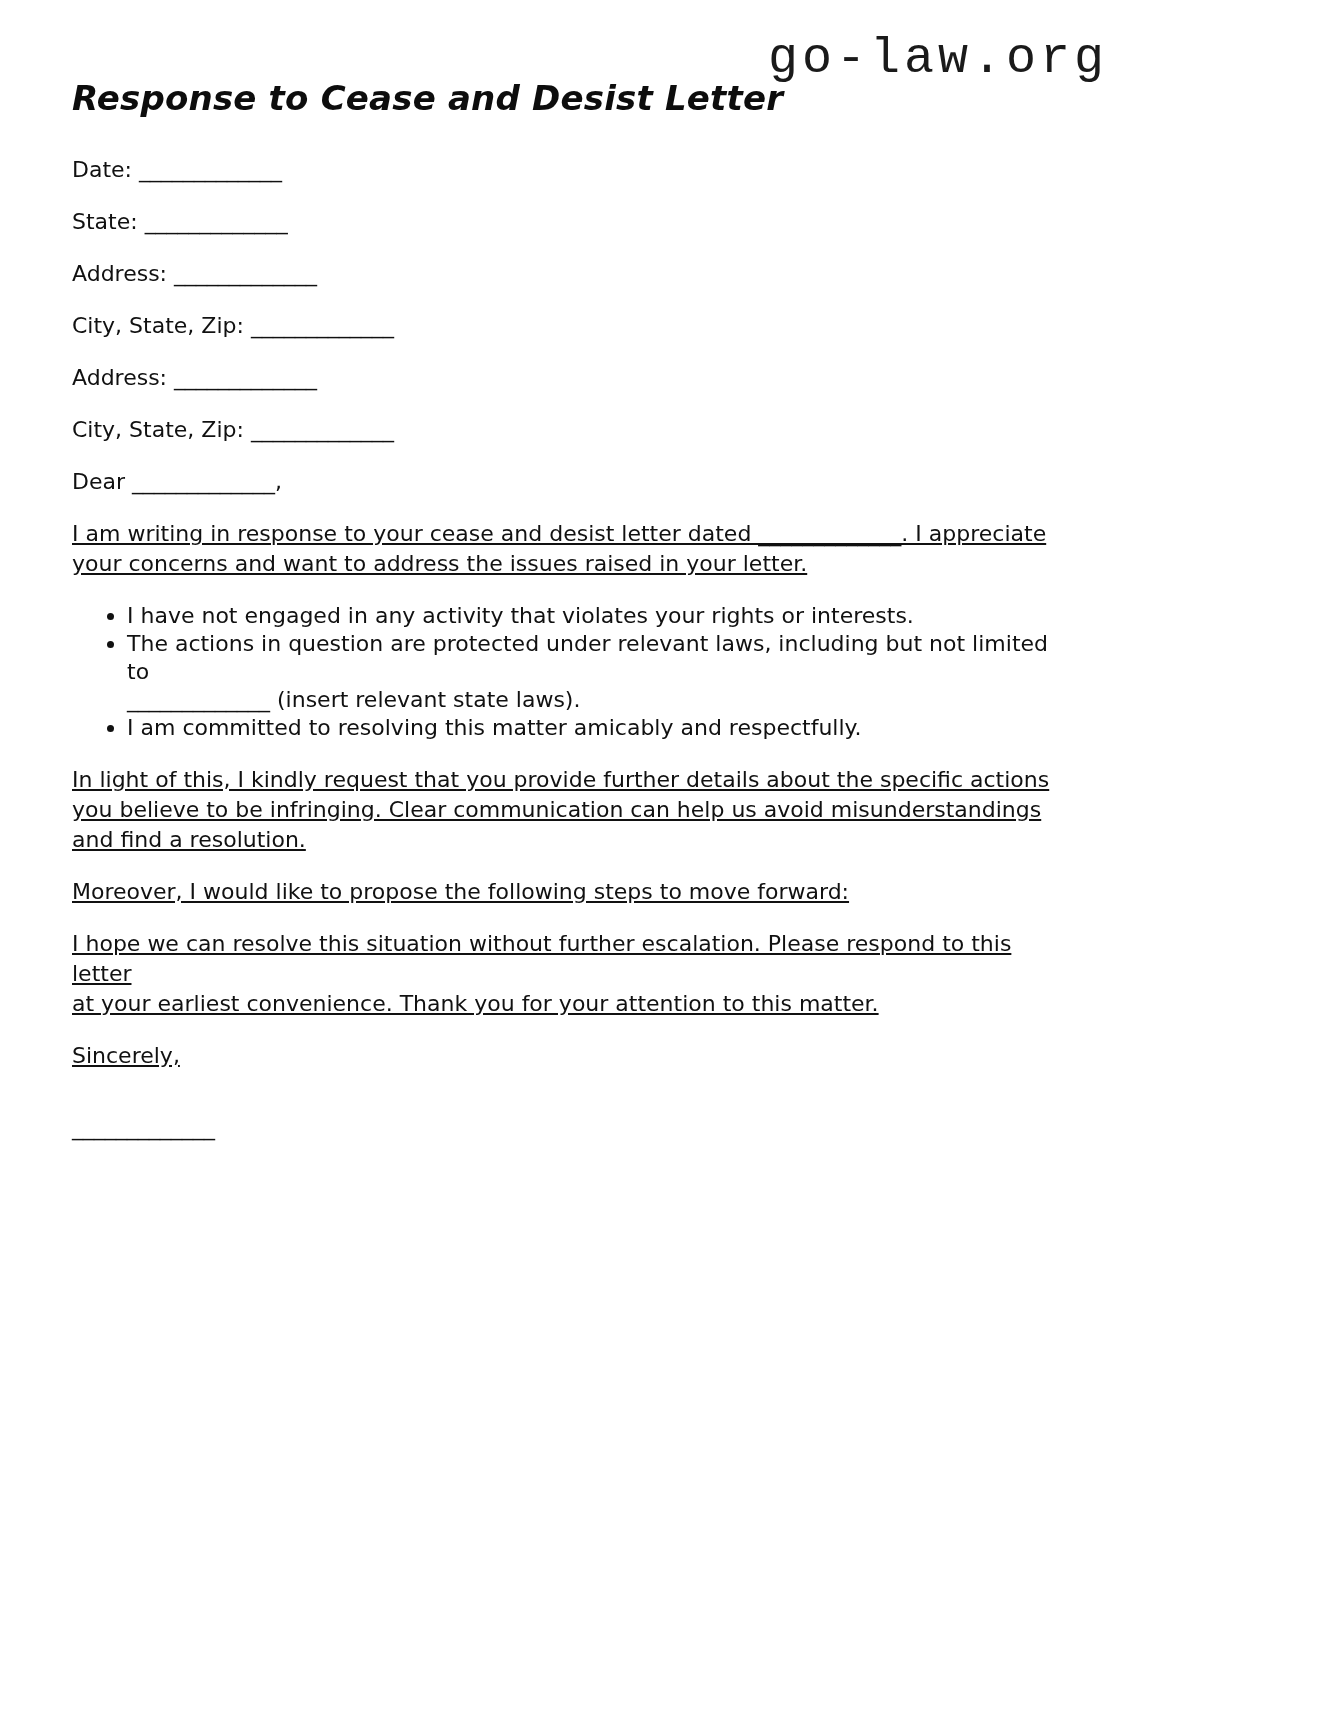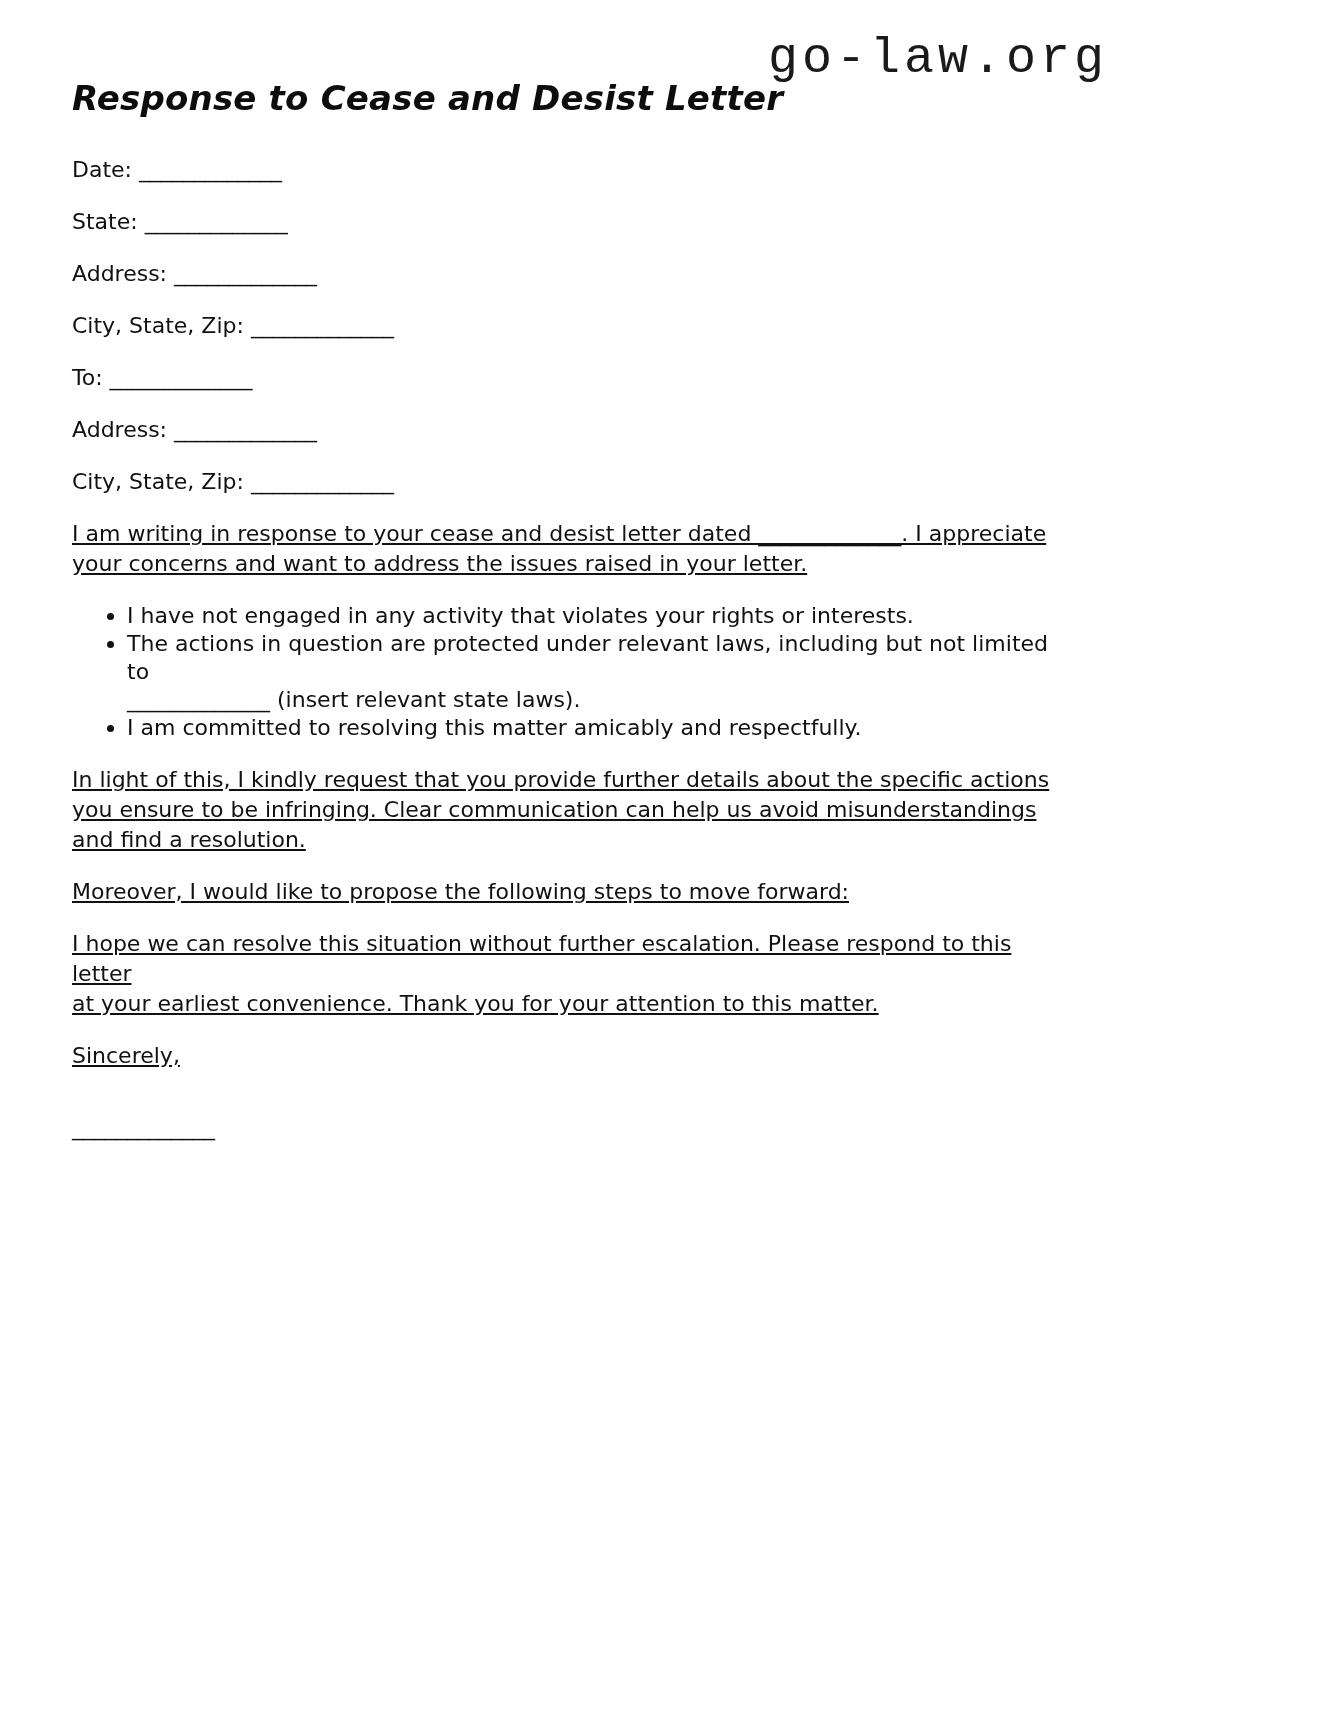--- a/index.html
+++ b/index.html
@@ -77,41 +77,41 @@
   <h1 class="title">Response to Cease and Desist Letter</h1>
 
   <p class="line"><span>Date:</span><span class="blank">_____________</span></p>
 
   <p class="line"><span>State:</span><span class="blank">_____________</span></p>
 
   <p class="line"><span>Address:</span><span class="blank">_____________</span></p>
 
   <p class="line"><span>City, State, Zip:</span><span class="blank">_____________</span></p>
 
-  <p class="line"><span>To:</span><span class="blank">_____________</span></p>
 
   <p class="line"><span>Address:</span><span class="blank">_____________</span></p>
 
   <p class="line"><span>City, State, Zip:</span><span class="blank">_____________</span></p>
 
 
+  <p class="line"><span>Dear</span><span class="blank">_____________</span><span>,</span></p>
 
   <p class="para multiline">I am writing in response to your cease and desist letter dated _____________. I appreciate
 your concerns and want to address the issues raised in your letter.</p>
 
 
   <ul class="claims">
     <li class="multiline">I have not engaged in any activity that violates your rights or interests.</li>
     <li class="multiline">The actions in question are protected under relevant laws, including but not limited to
 _____________ (insert relevant state laws).</li>
     <li class="multiline">I am committed to resolving this matter amicably and respectfully.</li>
   </ul>
 
   <p class="para multiline">In light of this, I kindly request that you provide further details about the specific actions
-you ensure to be infringing. Clear communication can help us avoid misunderstandings
+you believe to be infringing. Clear communication can help us avoid misunderstandings
 and find a resolution.</p>
 
   <p class="para">Moreover, I would like to propose the following steps to move forward:</p>
 
 
   <p class="para multiline">I hope we can resolve this situation without further escalation. Please respond to this letter
 at your earliest convenience. Thank you for your attention to this matter.</p>
 
   <p class="para">Sincerely,</p>
 

